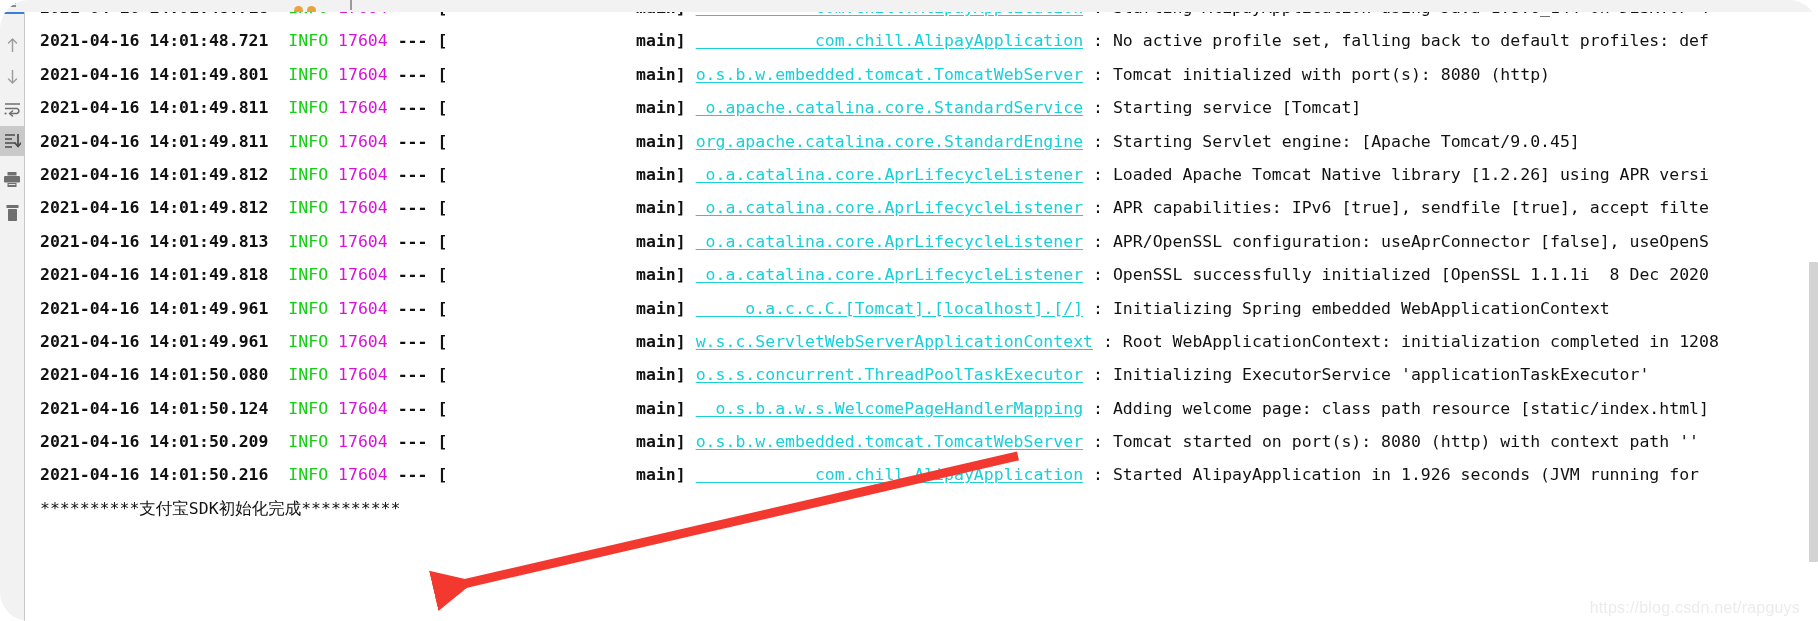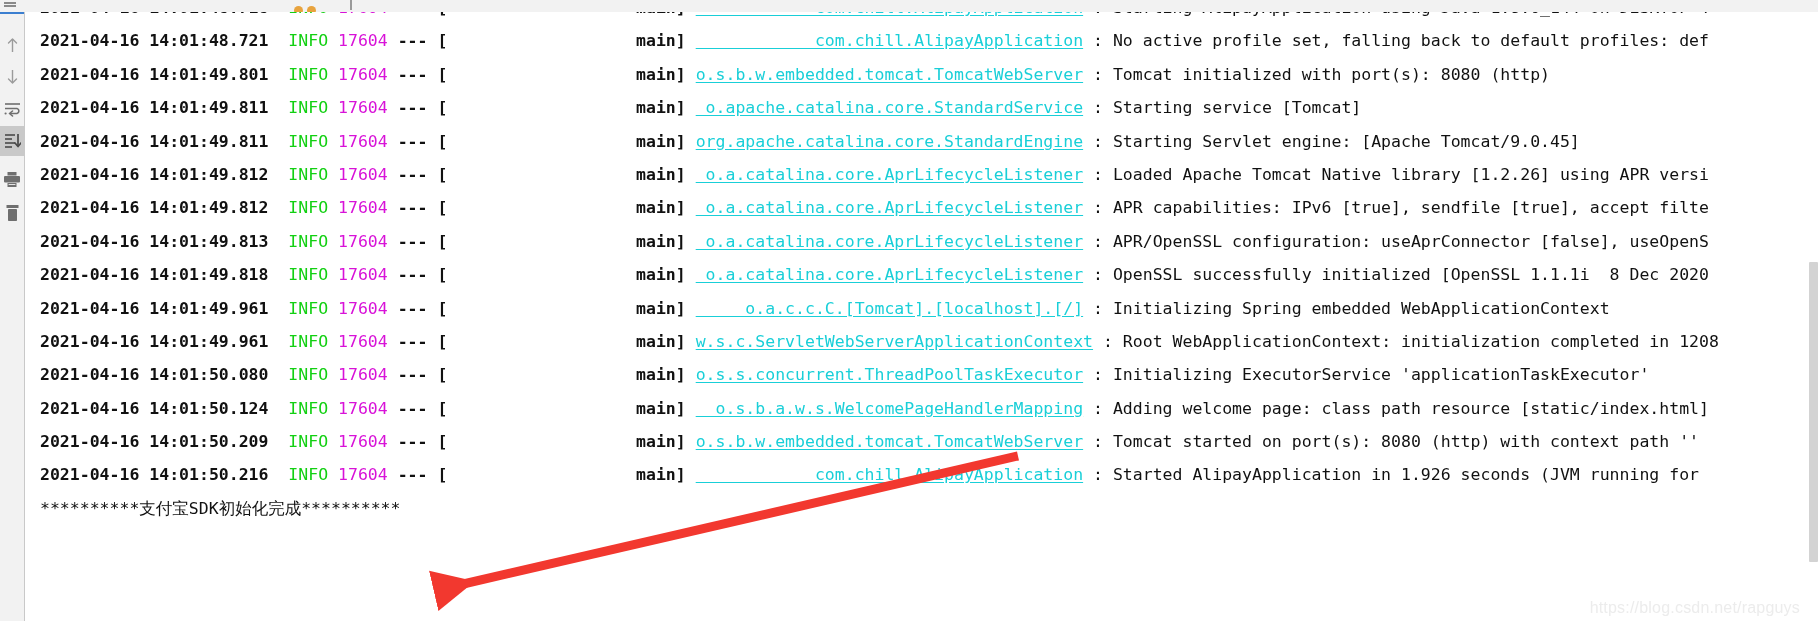--- a/index.html
+++ b/index.html
@@ -11,20 +11,21 @@
   body {
     font-family: "DejaVu Sans Mono", "Liberation Mono", monospace;
   }
 
   .app {
     position: relative;
     width: 1818px;
     height: 621px;
     overflow: hidden;
     background: #ffffff;
+    border-radius: 29px;
   }
 
   
   .topbar {
     position: absolute;
     left: 0; top: 0;
     width: 1818px;
     height: 12px;
     background: #f2f2f2;
     border-bottom: 1px solid #d9d9d9;

